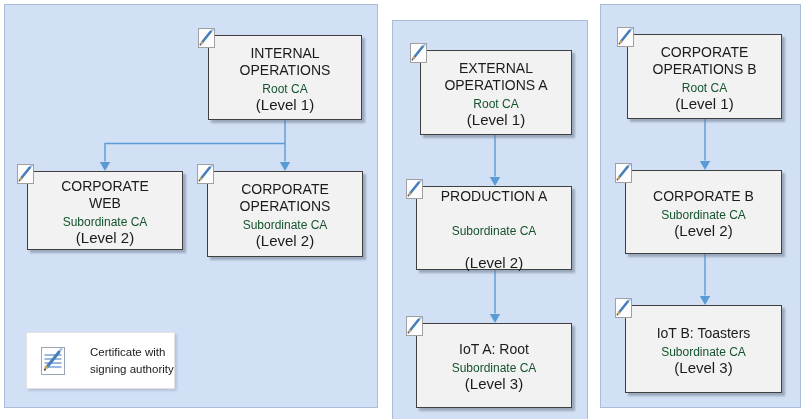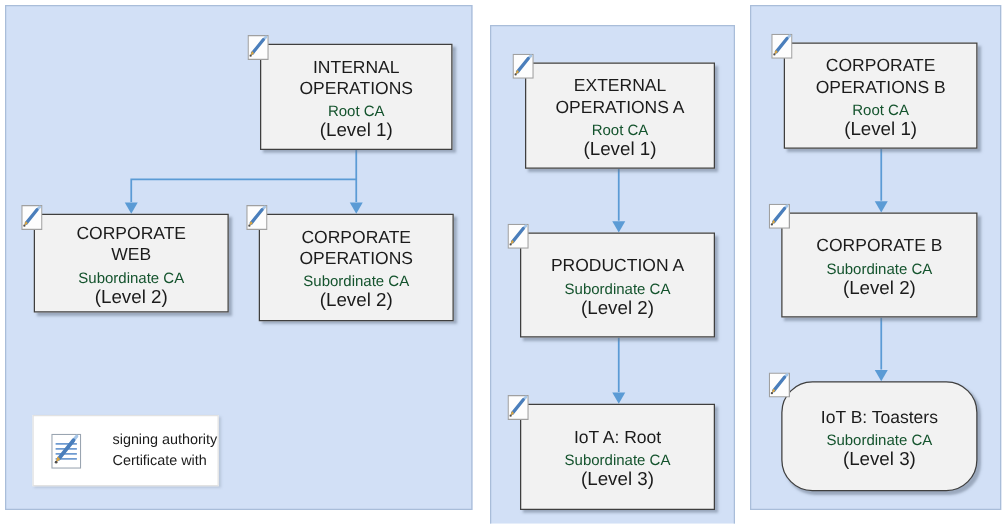--- a/index.html
+++ b/index.html
@@ -108,22 +108,22 @@
       <div class="node-level">(Level 2)</div>
     </div>
 
     <div class="legend" style="left:21px; top:327px; width:149px; height:57px;">
       <span class="legend-icon">
         <svg width="24" height="28">
             <use href="#pen-page-lines"></use>
           </svg>
       </span>
       <div class="legend-text">
+        <div>Certificate with</div>
         <div>signing authority</div>
-        <div>Certificate with</div>
       </div>
     </div>
   </div>
 
   <div class="panel" style="left:392px; top:4px; width:196px; height:404px;margin-top:16px;">
 
     <svg class="connectors" width="196" height="404">
       <path d="M102,114 L102,155.5" stroke="#5b9bd5" stroke-width="1.4" fill="none"></path>
       <polygon points="96.8,156 107.2,156 102,165" fill="#5b9bd5"></polygon>
       <path d="M102,249 L102,292.5" stroke="#5b9bd5" stroke-width="1.4" fill="none"></path>
@@ -134,21 +134,21 @@
       <span class="cert-icon">
         <svg width="17" height="20">
             <use href="#pen-page"></use>
           </svg>
       </span>
       <div class="node-title">EXTERNAL OPERATIONS A</div>
       <div class="node-sub">Root CA</div>
       <div class="node-level">(Level 1)</div>
     </div>
 
-    <div class="node" style="left:23px; top:165px; width:156px; height:84px;">
+    <div class="node" style="left:23px; top:165px; width:156px; height:84px;gap:16px;">
       <span class="cert-icon">
         <svg width="17" height="20">
             <use href="#pen-page"></use>
           </svg>
       </span>
       <div class="node-title">PRODUCTION A</div>
       <div class="node-sub">Subordinate CA</div>
       <div class="node-level">(Level 2)</div>
     </div>
 
@@ -188,21 +188,21 @@
       <span class="cert-icon">
         <svg width="17" height="20">
             <use href="#pen-page"></use>
           </svg>
       </span>
       <div class="node-title">CORPORATE B</div>
       <div class="node-sub">Subordinate CA</div>
       <div class="node-level">(Level 2)</div>
     </div>
 
-    <div class="node" style="left:24px; top:300px; width:157px; height:88px;border-radius:25px;">
+    <div class="node" style="left:24px; top:300px; width:157px; height:88px;">
       <span class="cert-icon">
         <svg width="17" height="20">
             <use href="#pen-page"></use>
           </svg>
       </span>
       <div class="node-title">IoT B: Toasters</div>
       <div class="node-sub">Subordinate CA</div>
       <div class="node-level">(Level 3)</div>
     </div>
   </div>

